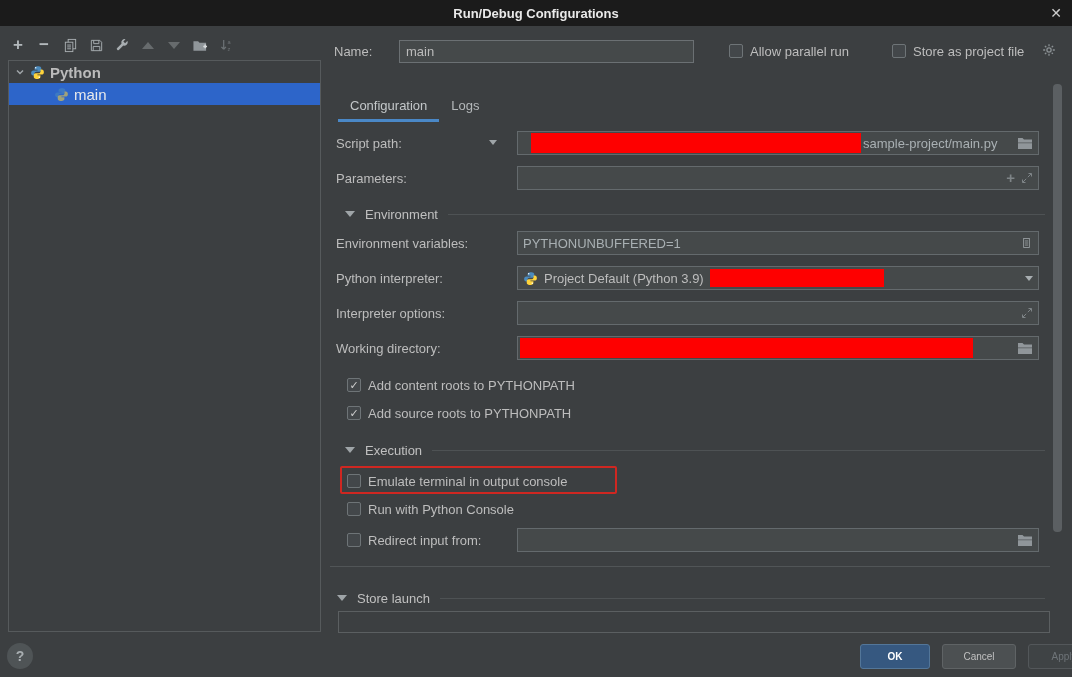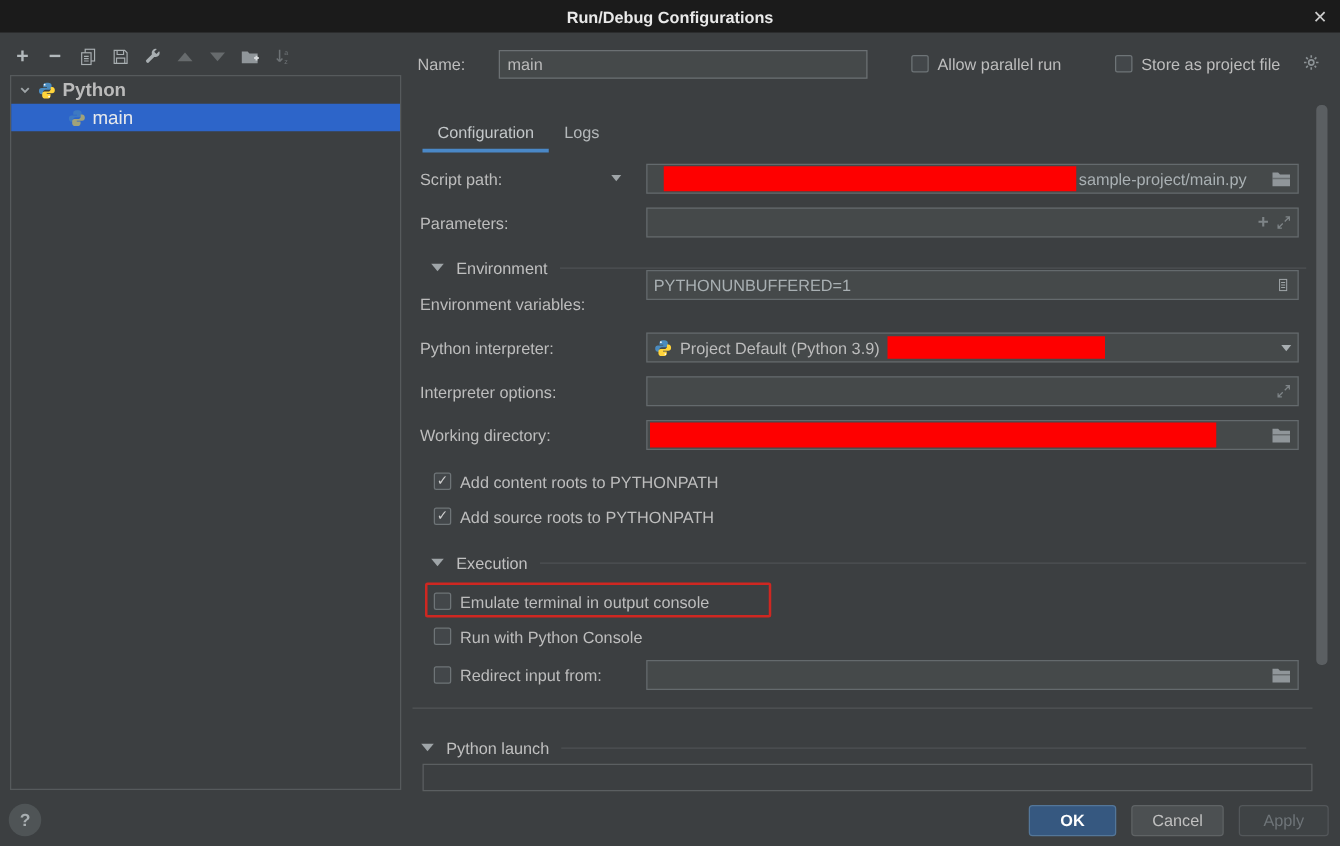--- a/index.html
+++ b/index.html
@@ -72,21 +72,21 @@
 
   .annotation { position:absolute; left:340px; top:466px; width:277px; height:28px;
     border:2px solid #cf2721; border-radius:2px; box-sizing:border-box; pointer-events:none; }
 
   .sep-line { position:absolute; left:330px; top:566px; width:720px; height:1px; background:#515557; }
   .bl-box { position:absolute; left:338px; top:611px; width:712px; height:22px;
     border:1px solid #5b5f61; box-sizing:border-box; }
 
   
   .btn { position:absolute; top:644px; height:25px; box-sizing:border-box; border-radius:3px;
-    display:flex; align-items:center; justify-content:center; font-size:13px; cursor:pointer; }
+    display:flex; align-items:center; justify-content:center; font-size:10px; cursor:pointer;margin-left:37px; }
   .btn-ok { left:823px; width:70px; background:#365880; border:1px solid #537699;
     color:#ffffff; font-weight:bold; }
   .btn-cancel { left:905px; width:74px; background:#4c5052; border:1px solid #5f6365; color:#c0c0c0; }
   .btn-apply { left:991px; width:72px; background:#3f4345; border:1px solid #53575a; color:#6e7478; }
   .help-btn { position:absolute; left:7px; top:643px; width:26px; height:26px; border-radius:50%;
     background:#4f5456; color:#a8aeb1; display:flex; align-items:center; justify-content:center;
     font-size:14px; font-weight:bold; cursor:pointer; }
 
   .scroll-thumb { position:absolute; left:1053px; top:84px; width:9px; height:448px;
     background:#5b5f62; border-radius:4px; }
@@ -228,21 +228,21 @@
     </span>
   </div>
 
   <div class="section" style="left:345px; top:206px; width:700px;">
     <span class="sec-tri"></span>
     <span class="sec-label">Environment</span>
     <span class="sec-line"></span>
   </div>
 
   <span class="lbl" style="left:336px; top:236px;">Environment variables:</span>
-  <div class="field" style="top:216px;justify-content:center;">
+  <div class="field" style="top:231px;justify-content:center;">
     <span>PYTHONUNBUFFERED=1</span>
     <span class="ficon mla">
       <svg width="13" height="14" viewBox="0 0 16 16" fill="none" stroke="#9fa5a8">
         <rect x="4.5" y="2.5" width="7" height="11"></rect>
         <path d="M6 5.5h4M6 8h4M6 10.5h4"></path>
       </svg>
     </span>
   </div>
 
   <span class="lbl" style="left:336px; top:271px;">Python interpreter:</span>
@@ -318,21 +318,21 @@
         <path d="M1 2h4.5L7 3.6h8V13H1z" fill="#90969a"></path>
         <path d="M1 6.2h14v1.2H1z" fill="#3c3f41" opacity=".45"></path>
       </svg>
     </span>
   </div>
 
   <div class="sep-line"></div>
 
   <div class="section" style="left:337px; top:590px; width:708px;">
     <span class="sec-tri"></span>
-    <span class="sec-label">Python launch</span>
+    <span class="sec-label">Store launch</span>
     <span class="sec-line"></span>
   </div>
   <div class="bl-box"></div>
 
   <div class="scroll-thumb"></div>
 
   <div class="help-btn">?</div>
   <div class="btn btn-ok">OK</div>
   <div class="btn btn-cancel">Cancel</div>
   <div class="btn btn-apply">Apply</div>

